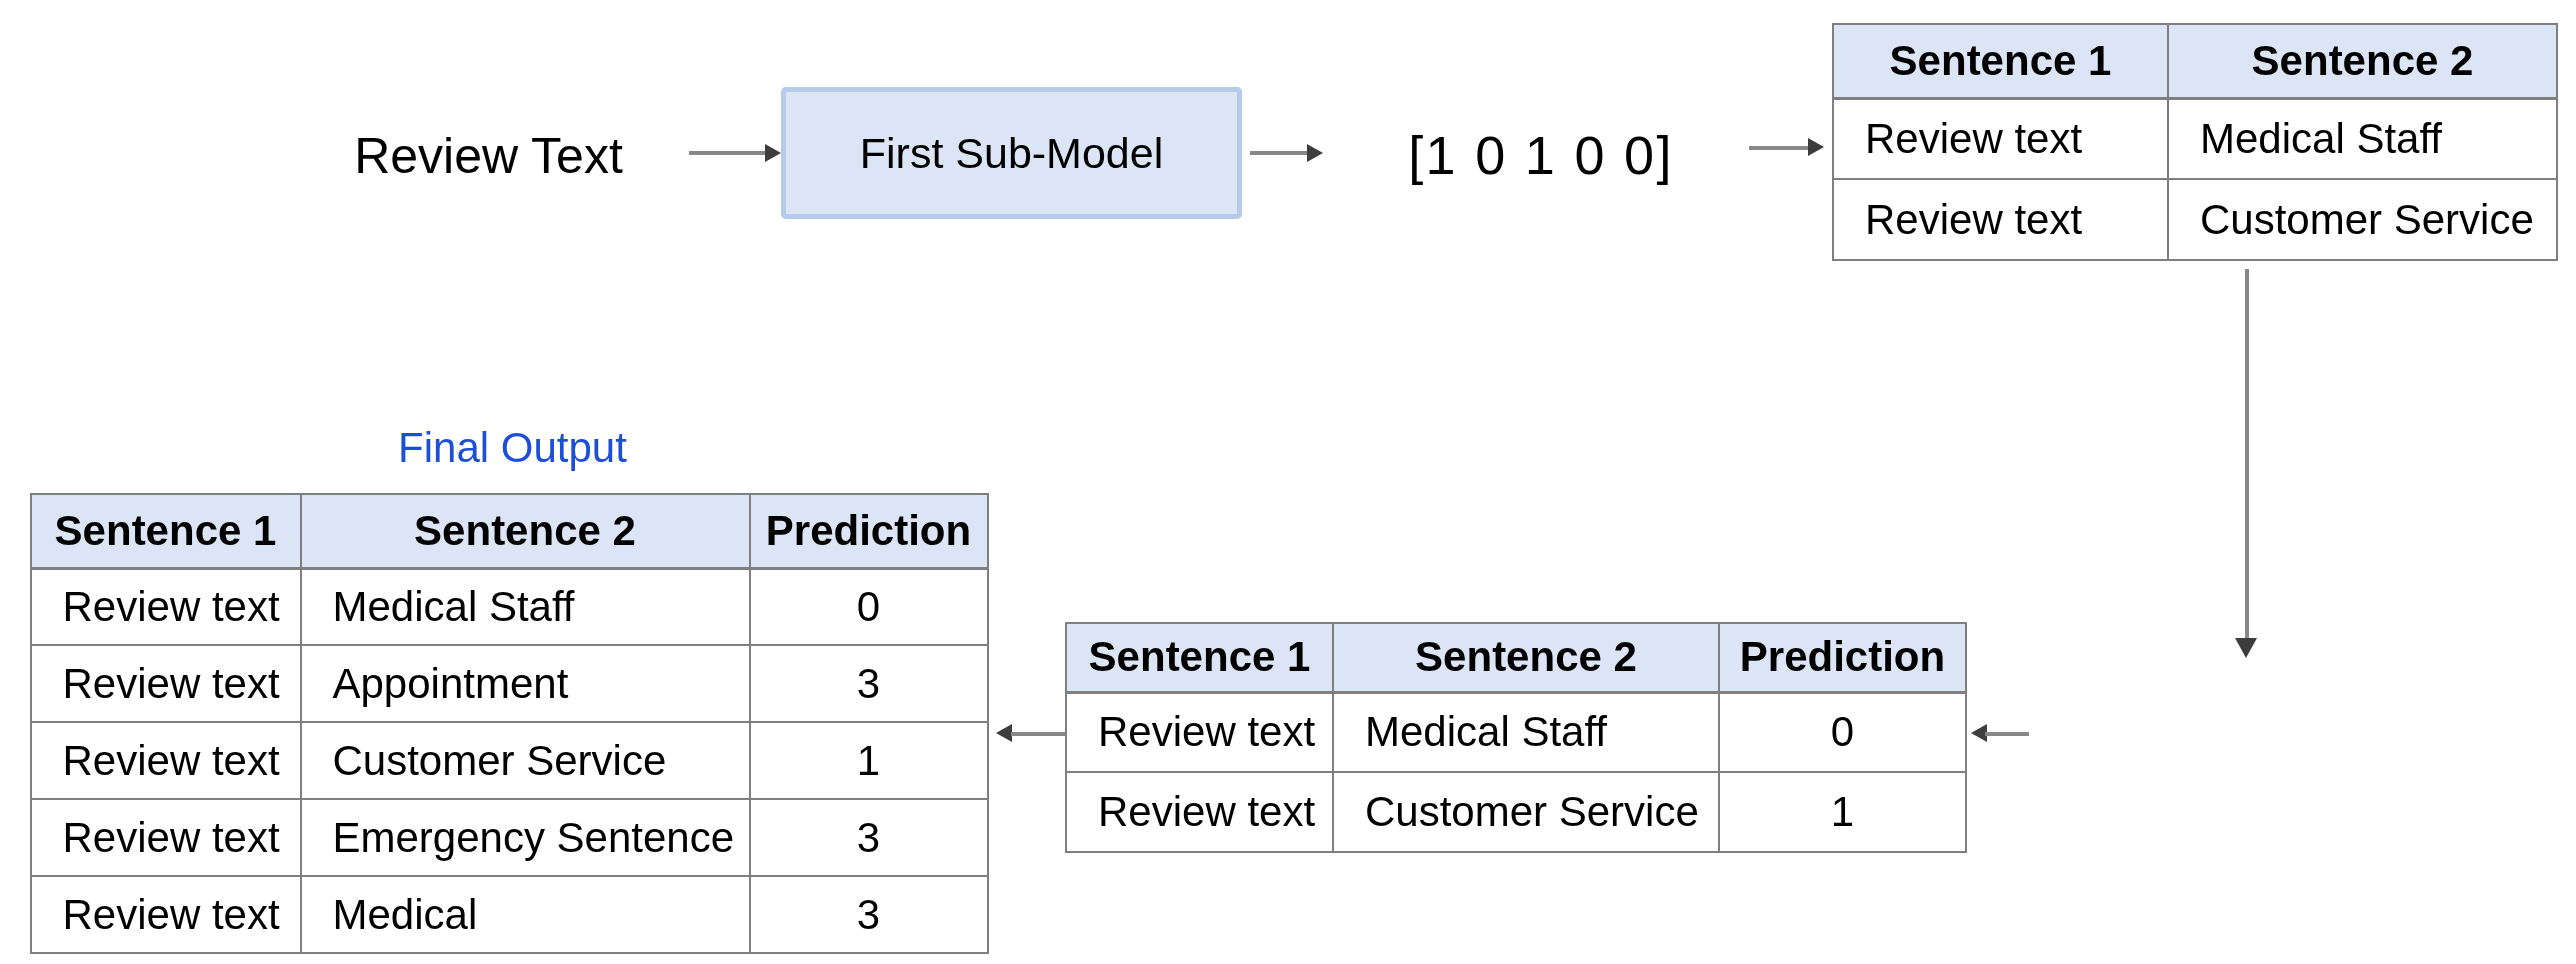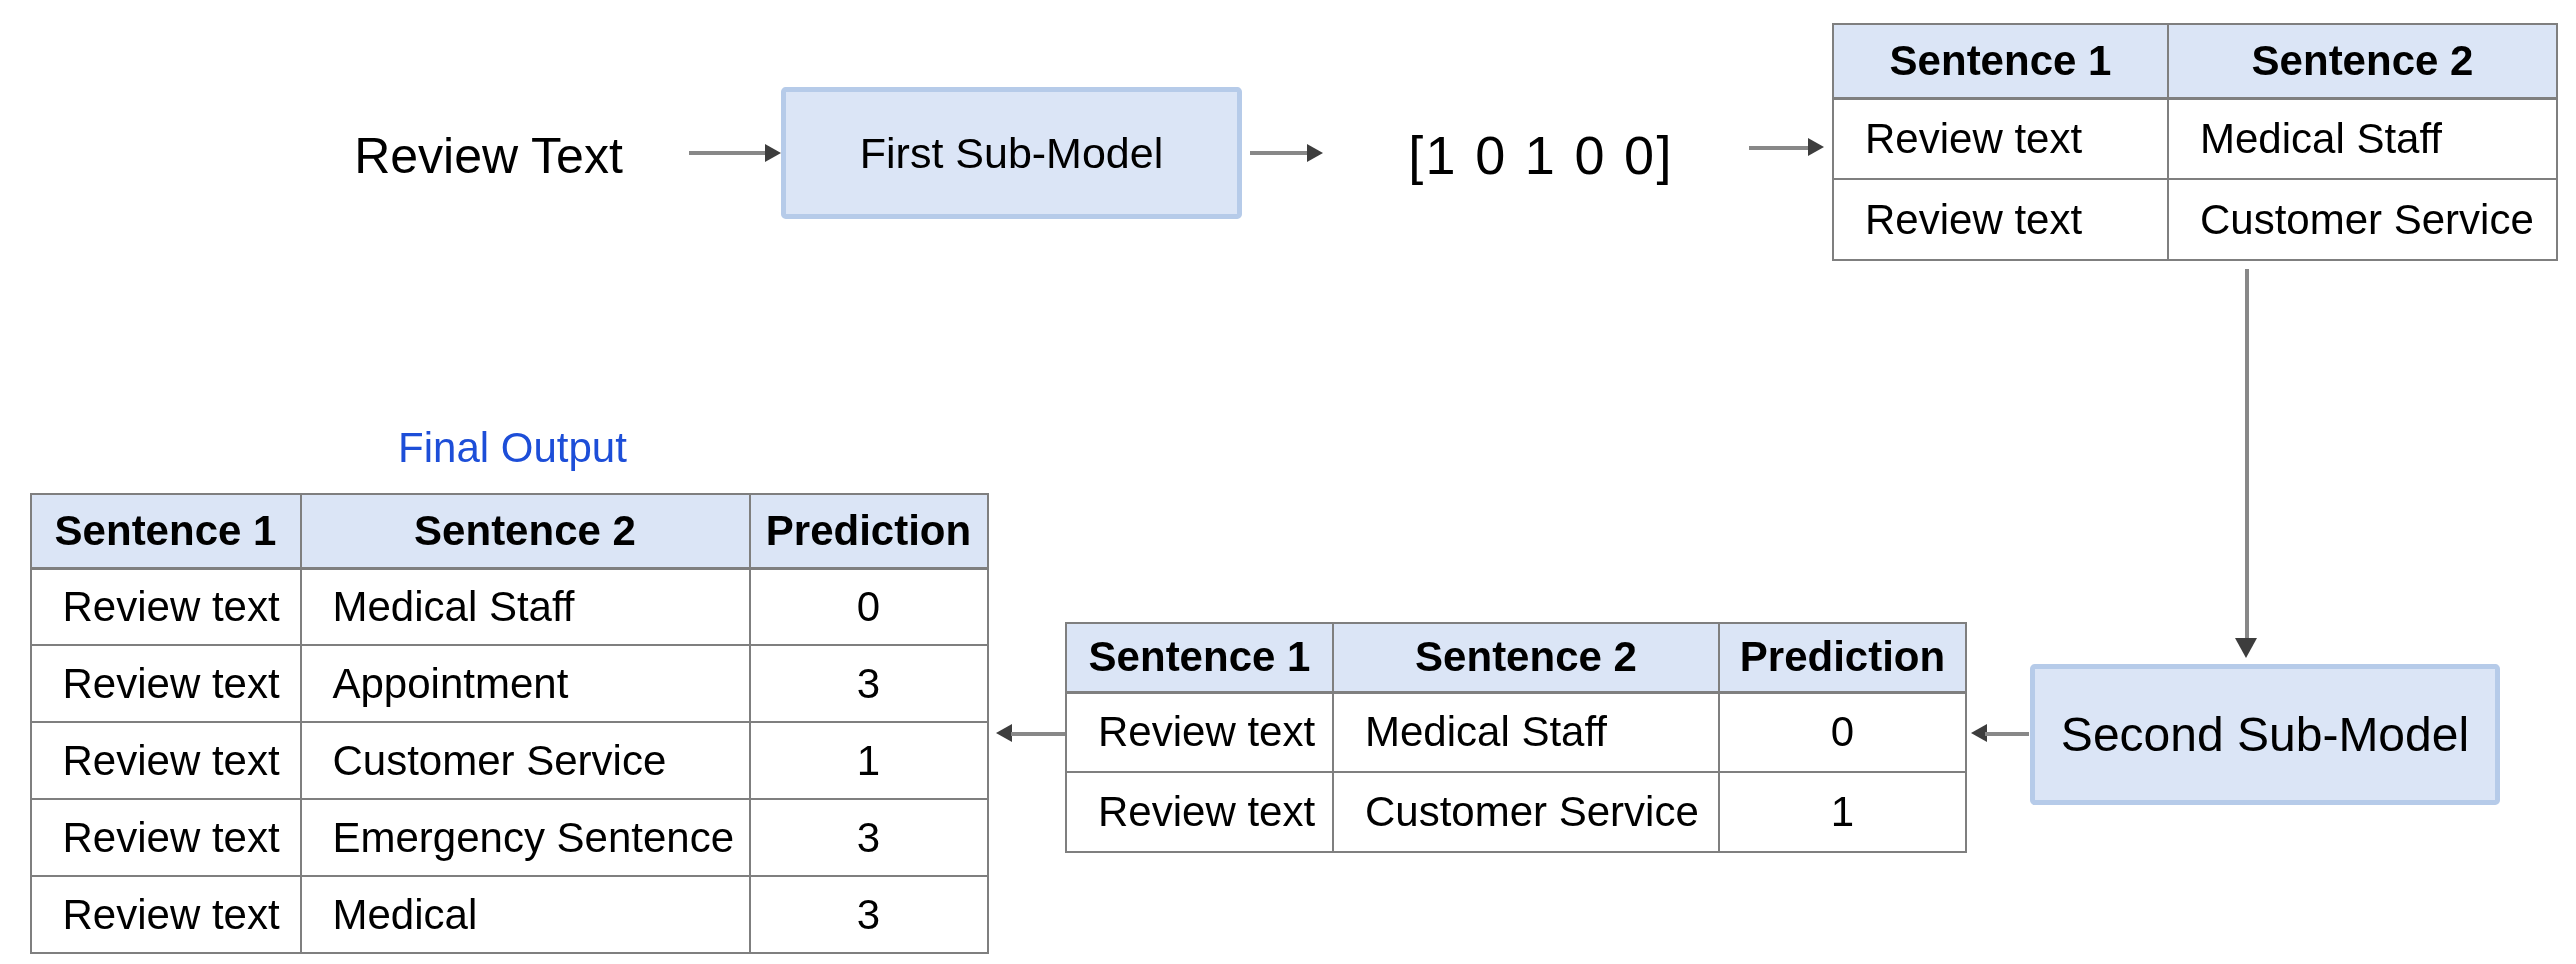--- a/index.html
+++ b/index.html
@@ -85,23 +85,20 @@
       <tr>
         <td class="txt">Review text</td>
         <td class="txt">Customer Service</td>
       </tr>
     </tbody>
   </table>
 
   <div class="arrow-line" style="left:2245px; top:269px; width:3.9px; height:371px;"></div>
   <div class="head-down" style="left:2235px; top:638px;"></div>
 
-  <div id="second-model-box" class="model-box">
-    <span>Second Sub-Model</span>
-  </div>
 
   <div class="head-left" style="left:1971px; top:724px;"></div>
   <div class="arrow-line" style="left:1985px; top:732px; width:44px; height:3.9px;"></div>
 
   <table id="partial-table" class="dtable">
     <colgroup>
         <col style="width:267px">
         <col style="width:386px">
         <col style="width:247px">
       </colgroup>

